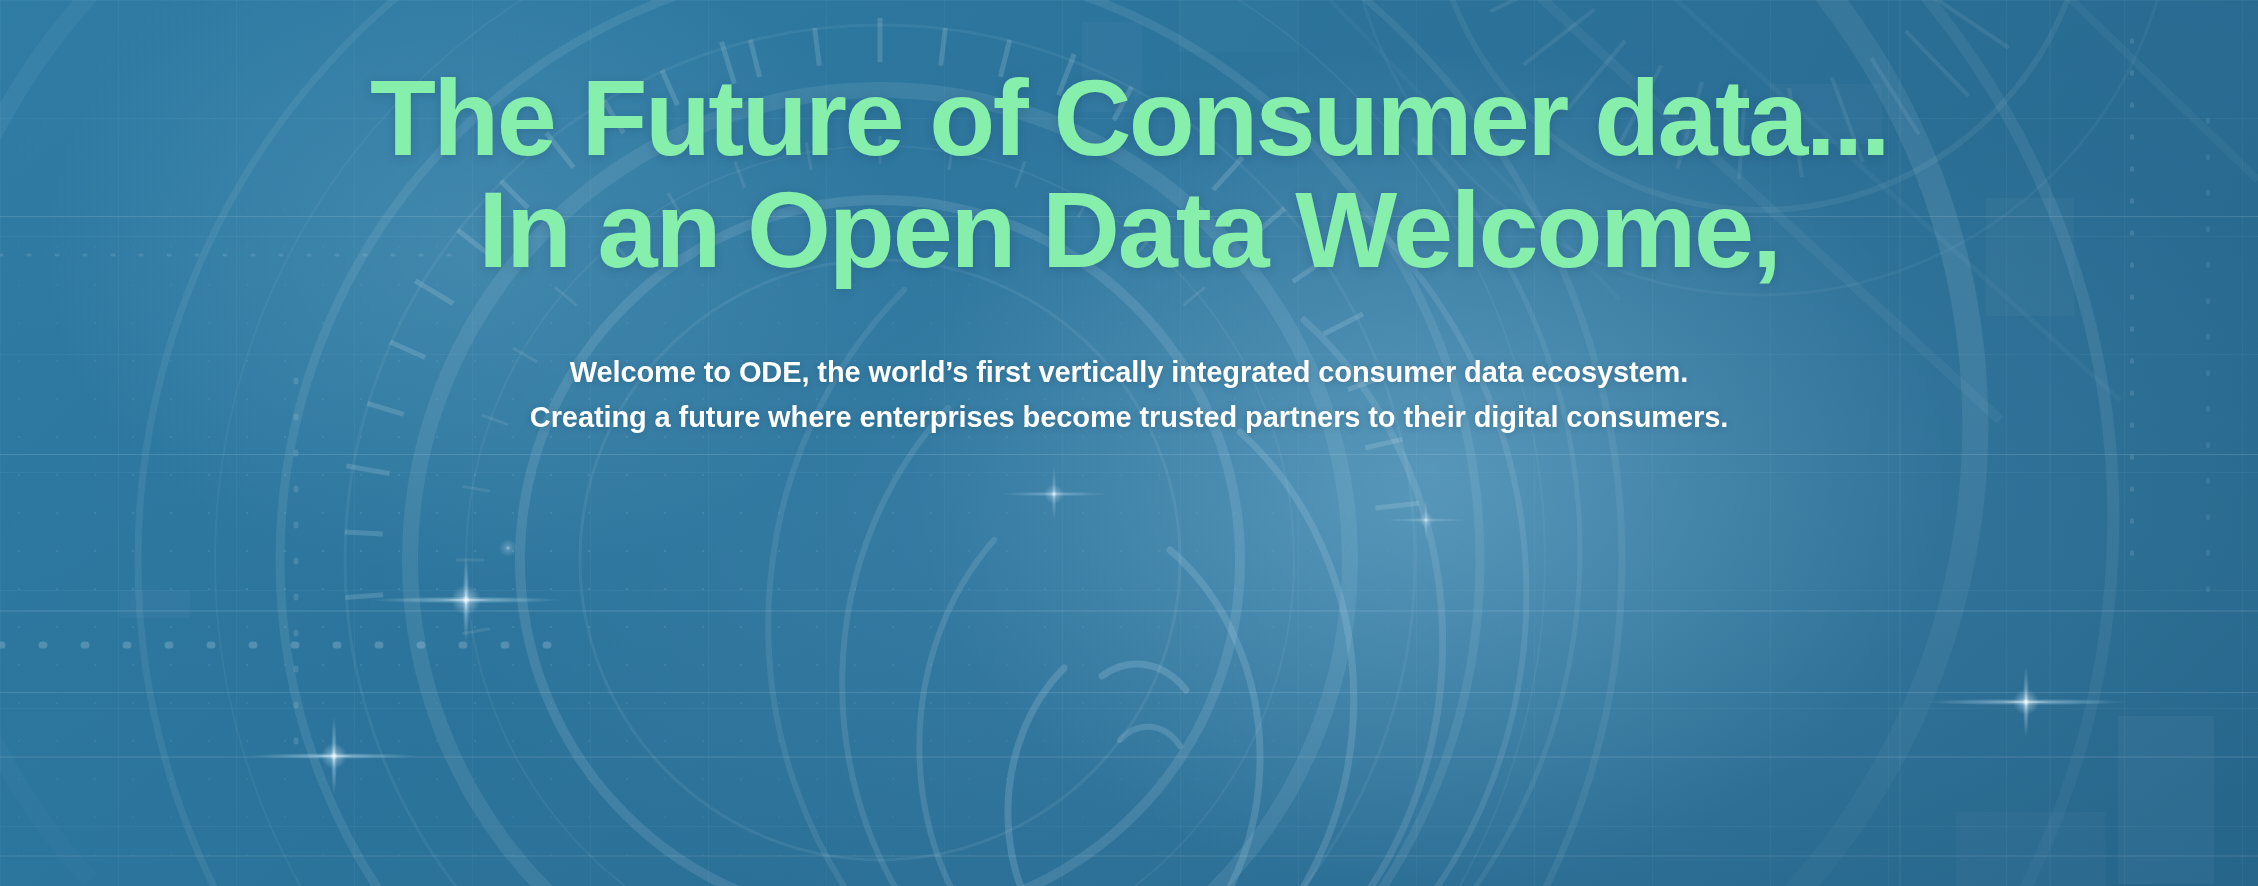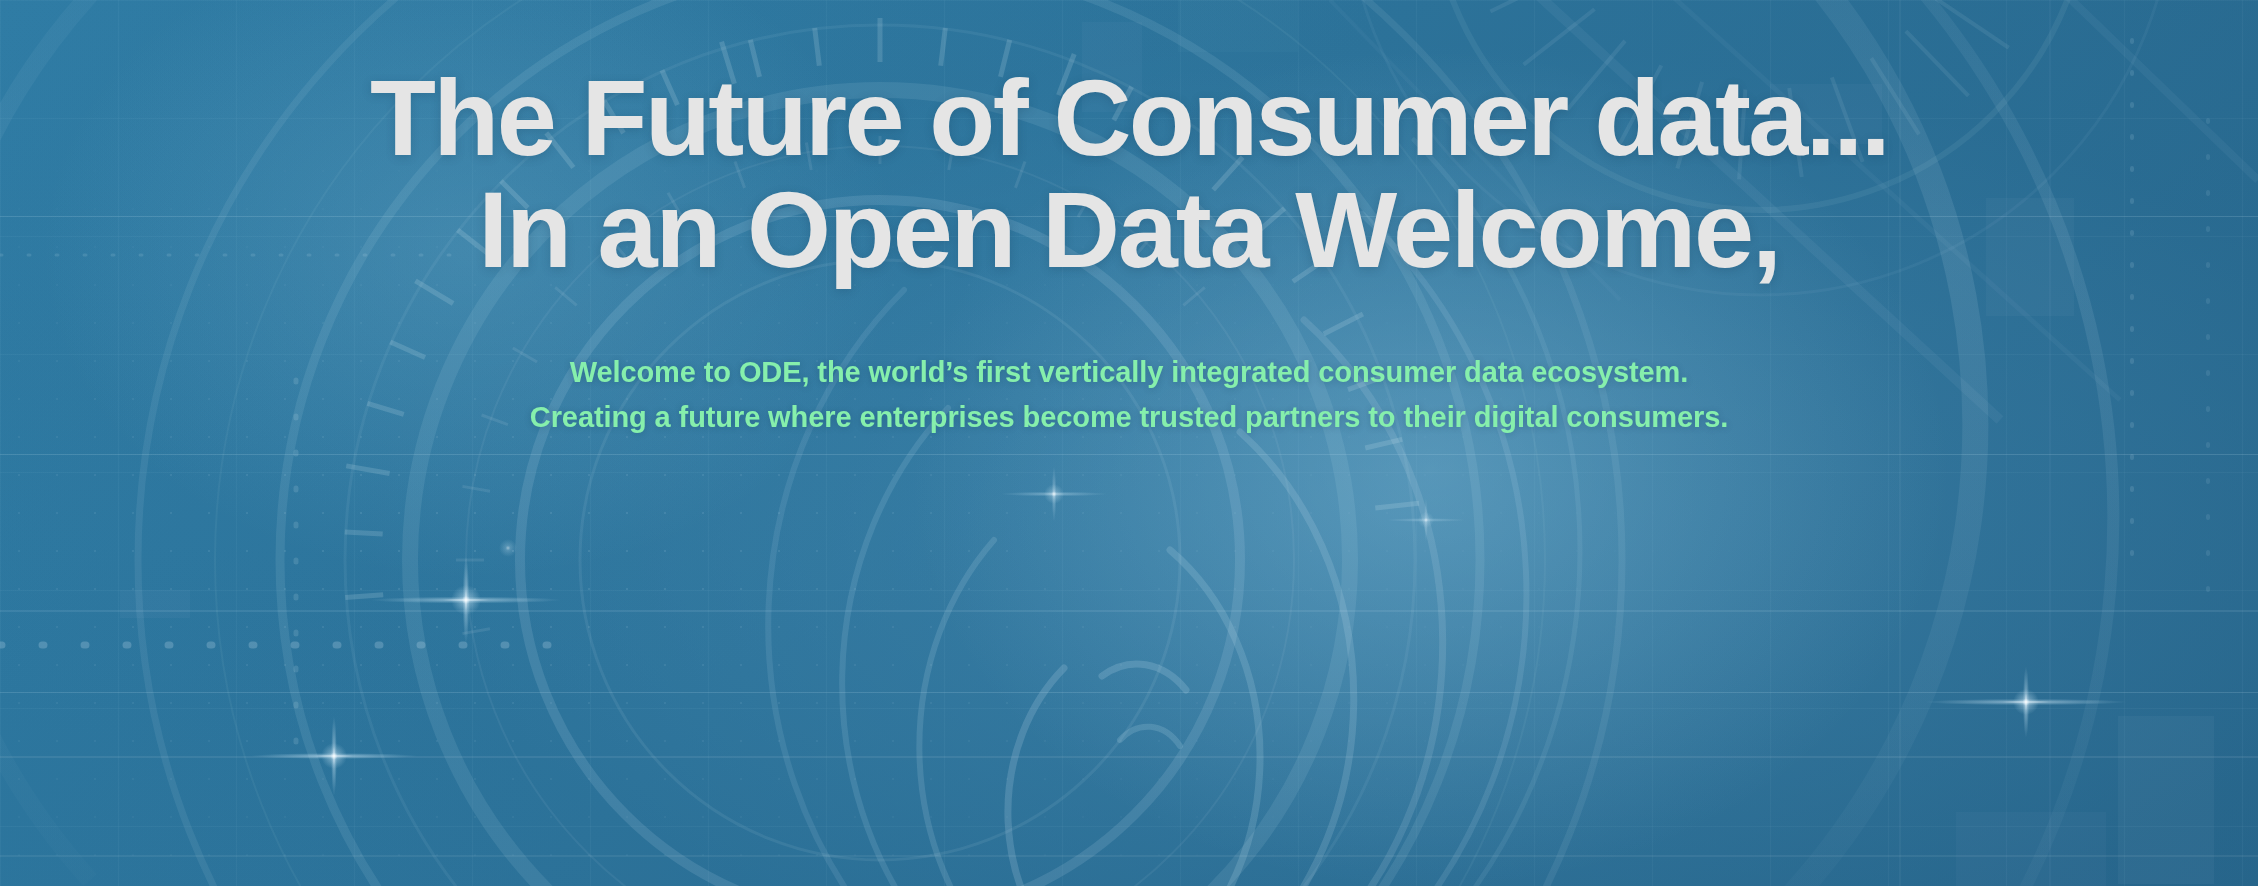--- a/index.html
+++ b/index.html
@@ -59,36 +59,36 @@
     position:absolute;
     left:0; right:0;
     top:0;
     width:100%;
     text-align:center;
     z-index:5;
   }
 
   .headline {
     margin-top:62px;
-    color:#e5e5e5;
+    color:#86efac;
     font-family:"Liberation Sans", sans-serif;
     font-weight:700;
     font-size:108px;
     line-height:112px;
     letter-spacing:-2.2px;
     text-shadow:0 2px 10px rgba(16,54,80,0.22);
     padding:0 24px;
   }
   .headline .ln { display:block; white-space:nowrap; }
   .headline .ln1 { letter-spacing:-2.6px; }
 
   .subcopy {
     margin:64px auto 0;
     width:1200px;
-    color:#86efac;
+    color:#ffffff;
     font-family:"Liberation Sans", sans-serif;
     font-weight:700;
     font-size:29px;
     line-height:45px;
     letter-spacing:-0.1px;
     text-shadow:0 1px 6px rgba(16,54,80,0.25);
   }
 </style>
 </head>
 <body>

